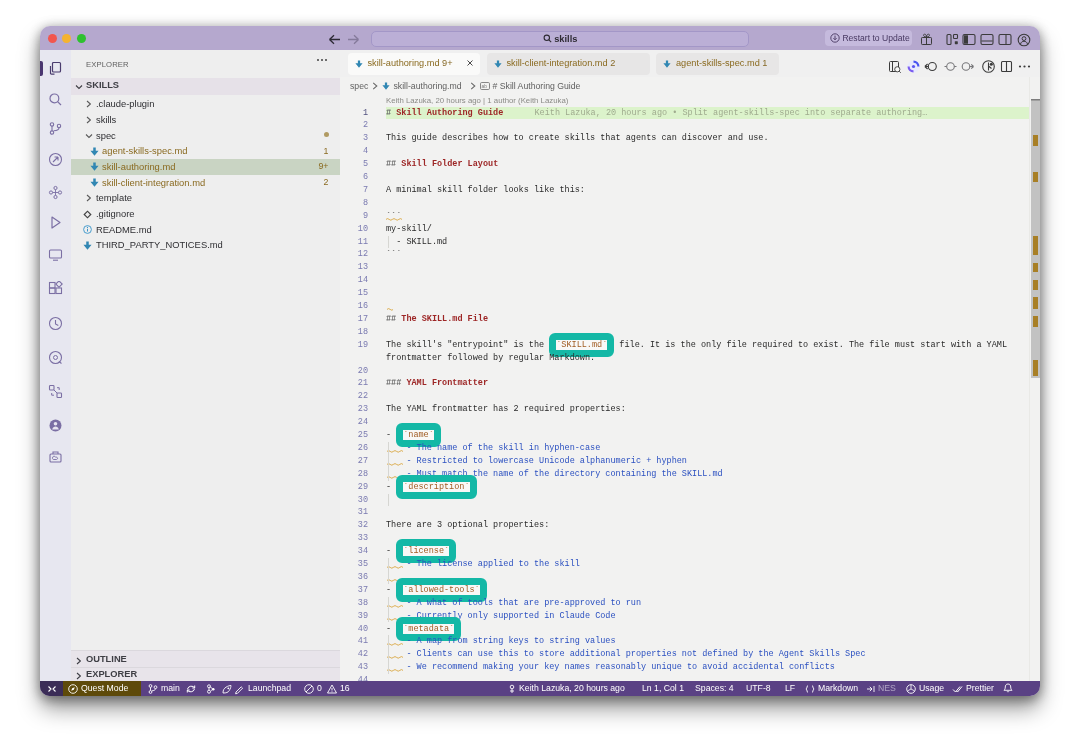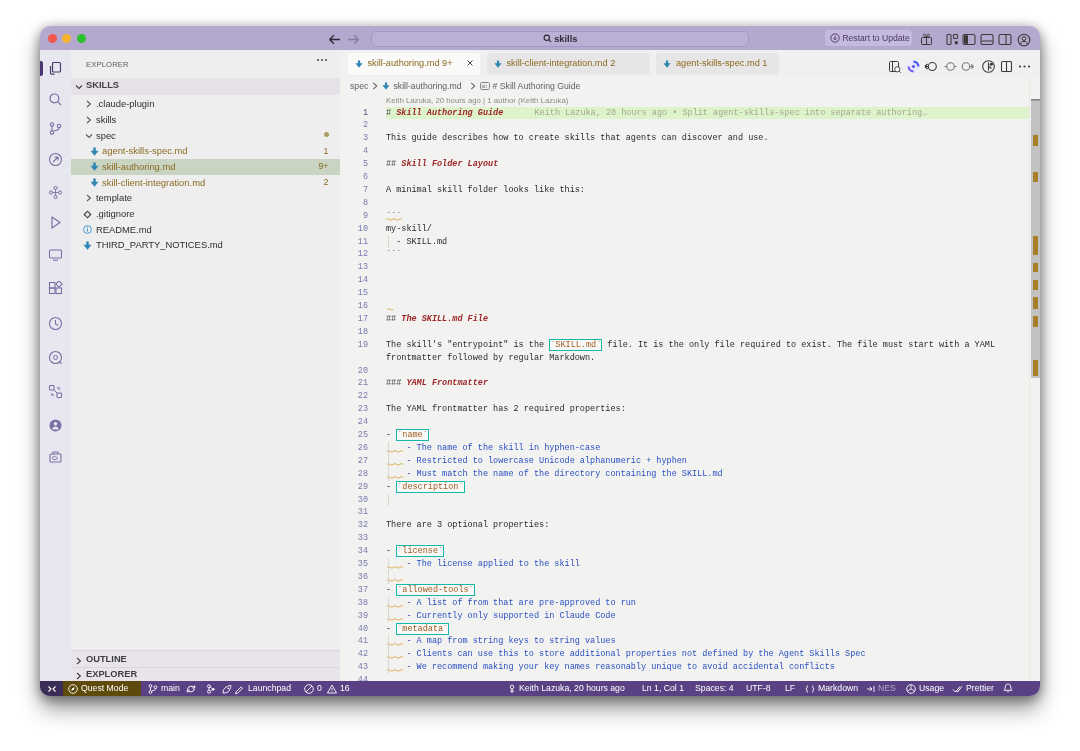--- a/index.html
+++ b/index.html
@@ -59,24 +59,24 @@
 .eti { position:absolute; top:10px; }
 #breadcrumb { position:absolute; left:0; top:27px; width:100%; height:18px; font-size:8.7px; color:#616161; }
 #breadcrumb span { position:absolute; top:4px; white-space:nowrap; }
 #breadcrumb .sep { color:#8a8a8a; font-size:9px; top:3.5px; }
 #breadcrumb .bic { position:absolute; top:5px; }
 #codearea { position:absolute; left:0; top:45px; width:100%; height:586px; overflow:hidden;
   font-family:"Liberation Mono", monospace; font-size:8.5px; }
 .cl { position:absolute; height:12.9px; line-height:12.9px; white-space:pre; }
 .gut { left:0; width:28.5px; text-align:right; color:#7a7ab0; }
 .src { left:46.5px; color:#2a2a2a; }
-.red { color:#9d2626; font-weight:700;font-style:italic; }
+.red { color:#9d2626; font-weight:700; }
 .hash { color:#666666; font-weight:700; }
 .blue { color:#2b50c0; }
-.codespan { border:1px solid #14b8a6; border-radius:0; color:#a05b22; background:rgba(255,255,255,.45); }
+.codespan { border:7px solid #14b8a6; border-radius:6px; color:#a05b22; background:rgba(255,255,255,.45); }
 #lnhl { position:absolute; left:46px; width:644px; height:12.9px; background:#dcf3cb; }
 .blame { color:#9fab8e; }
 #codelens { position:absolute; left:46.5px; top:.5px; height:12px; font-family:"Liberation Sans",sans-serif; font-size:7.8px; color:#8a8a86; }
 #ruler { position:absolute; right:0; top:27px; width:10px; height:604px; }
 #rborder { position:absolute; right:10px; top:27px; width:1px; height:604px; background:#e9e9e6; }
 #slider { position:absolute; left:0.5px; top:22px; width:9px; height:279px; background:rgba(105,105,105,.35); box-shadow:inset 0 1.5px 0 rgba(70,70,70,.55); }
 .omark { position:absolute; left:2.5px; width:5.5px; background:#a87f26; }
 #statusbar { position:absolute; left:0; top:655px; width:1000px; height:15px; background:#5a4184; font-size:8.7px; color:#fff; }
 #sb-remote { position:absolute; left:0; top:0; width:22.5px; height:15px; background:#3b2d57; }
 #sb-quest { position:absolute; left:22.5px; top:0; width:78.5px; height:15px; background:#5e4a0a; }
@@ -564,21 +564,21 @@
 <div class="cl gut" style="top:475.9px">36</div>
 <div class="cl src" style="top:475.9px"><span style="position:relative">&nbsp;&nbsp;&nbsp;&nbsp;<svg style="position:absolute;left:1px;bottom:0px" width="18" height="4" viewBox="0 0 18 4">
                 <path d="M0 2.4 Q1.6 0.8 3.2 2.4 T6.4 2.4 T9.6 2.4 T12.8 2.4 T16.0 2.4" fill="none" stroke="#d9a53c" stroke-width="0.9"></path>
               </svg></span></div>
 <div style="position:absolute; left:48px; top:475.9px; width:1px; height:12.9px; background:#d6d6d2"></div>
 <div class="cl gut" style="top:488.8px">37</div>
 <div class="cl src" style="top:488.8px">- <span class="codespan">`allowed-tools`</span></div>
 <div class="cl gut" style="top:501.7px">38</div>
 <div class="cl src" style="top:501.7px"><span style="position:relative">&nbsp;&nbsp;&nbsp;&nbsp;<svg style="position:absolute;left:1px;bottom:0px" width="18" height="4" viewBox="0 0 18 4">
                 <path d="M0 2.4 Q1.6 0.8 3.2 2.4 T6.4 2.4 T9.6 2.4 T12.8 2.4 T16.0 2.4" fill="none" stroke="#d9a53c" stroke-width="0.9"></path>
-              </svg></span><span class="blue">- A list of from that are pre-approved to run</span></div>
+              </svg></span><span class="blue">- A what of tools that are pre-approved to run</span></div>
 <div style="position:absolute; left:48px; top:501.7px; width:1px; height:12.9px; background:#d6d6d2"></div>
 <div class="cl gut" style="top:514.6px">39</div>
 <div class="cl src" style="top:514.6px"><span style="position:relative">&nbsp;&nbsp;&nbsp;&nbsp;<svg style="position:absolute;left:1px;bottom:0px" width="18" height="4" viewBox="0 0 18 4">
                 <path d="M0 2.4 Q1.6 0.8 3.2 2.4 T6.4 2.4 T9.6 2.4 T12.8 2.4 T16.0 2.4" fill="none" stroke="#d9a53c" stroke-width="0.9"></path>
               </svg></span><span class="blue">- Currently only supported in Claude Code</span></div>
 <div style="position:absolute; left:48px; top:514.6px; width:1px; height:12.9px; background:#d6d6d2"></div>
 <div class="cl gut" style="top:527.5px">40</div>
 <div class="cl src" style="top:527.5px">- <span class="codespan">`metadata`</span></div>
 <div class="cl gut" style="top:540.4px">41</div>
 <div class="cl src" style="top:540.4px"><span style="position:relative">&nbsp;&nbsp;&nbsp;&nbsp;<svg style="position:absolute;left:1px;bottom:0px" width="18" height="4" viewBox="0 0 18 4">

